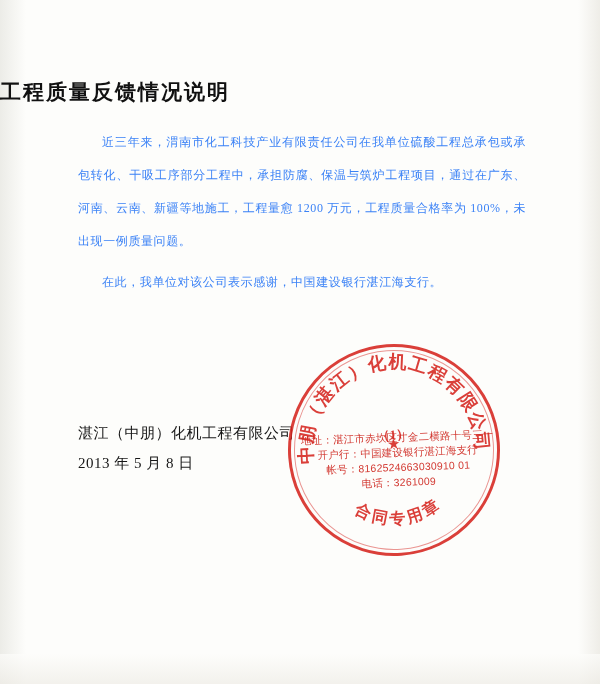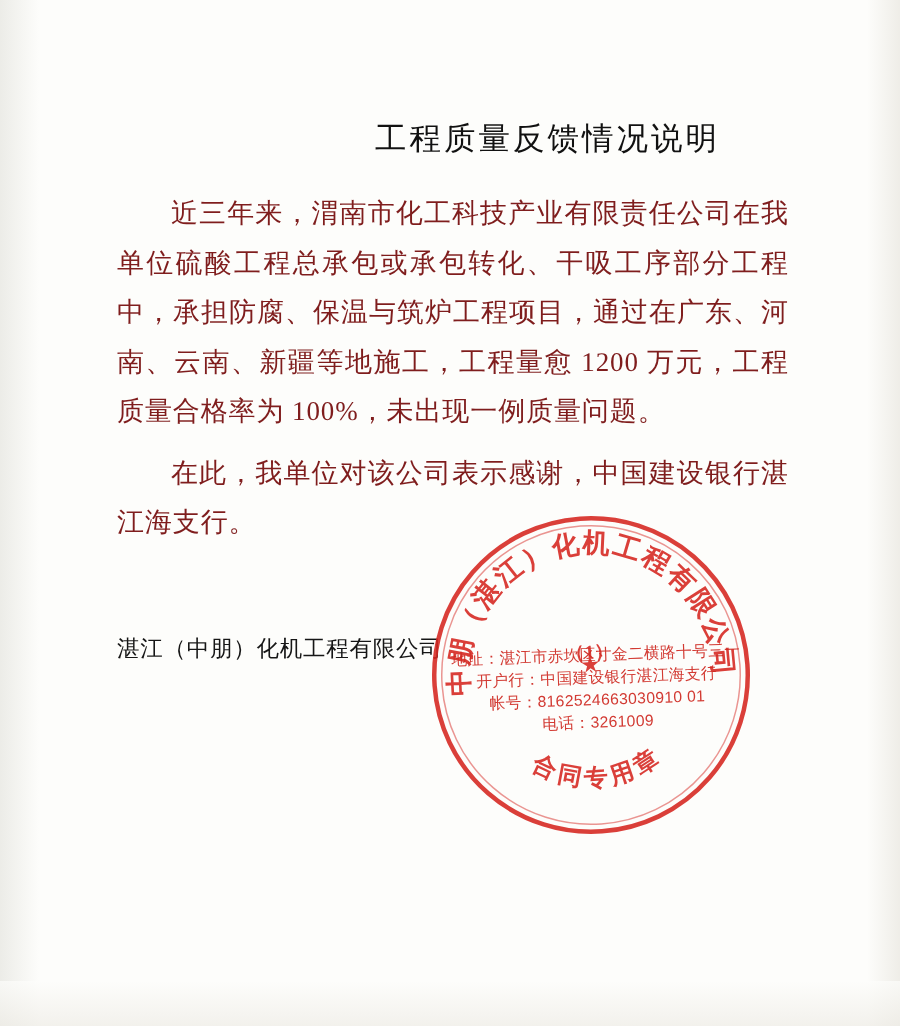--- a/index.html
+++ b/index.html
@@ -41,36 +41,36 @@
     width: 600px; height: 30px;
     background: linear-gradient(to top, #eeece6 0%, #fdfdfb 100%);
     opacity: .7;
   }
 
   .doc-title {
     position: absolute;
     left: 0;
     top: 78px;
     width: 480px;
-    text-align: right;
+    text-align: left;
     font-size: 21px;
-    font-weight: normal;
+    font-weight: bold;
     letter-spacing: 2px;
     color: #111;
     font-family: "Liberation Serif", "DejaVu Serif", serif;
   }
 
   .body-text {
     position: absolute;
     left: 78px;
     top: 126px;
     width: 448px;
-    font-size: 18px;
+    font-size: 12px;
     line-height: 33px;
-    color: #7f1d1d;
+    color: #3b82f6;
     text-align: justify;
     text-justify: inter-ideograph;
     letter-spacing: 0.6px;
   }
   .para {
     margin: 0 0 8px 0;
     text-indent: 2em;
   }
 
   .signature {
@@ -170,20 +170,21 @@
 
   <div class="doc-title">工程质量反馈情况说明</div>
 
   <div class="body-text">
     <p class="para">近三年来，渭南市化工科技产业有限责任公司在我单位硫酸工程总承包或承包转化、干吸工序部分工程中，承担防腐、保温与筑炉工程项目，通过在广东、河南、云南、新疆等地施工，工程量愈 1200 万元，工程质量合格率为 100%，未出现一例质量问题。</p>
     <p class="para">在此，我单位对该公司表示感谢，中国建设银行湛江海支行。</p>
   </div>
 
   <div class="signature">
     <span class="sig-line">湛江（中朋）化机工程有限公司</span>
+    <span class="sig-line">2013 年 5 月 8 日</span>
   </div>
 
   <div class="stamp">
     <div class="stamp-ring"></div>
     <div class="stamp-ring-inner"></div>
     <svg viewBox="0 0 212 212" width="212" height="212" aria-hidden="true">
       <defs>
         <path id="arcTop" d="M 24,106 A 82,82 0 0 1 188,106" fill="none"></path>
         <path id="arcBottom" d="M 32,106 A 74,74 0 0 0 180,106" fill="none"></path>
       </defs>

